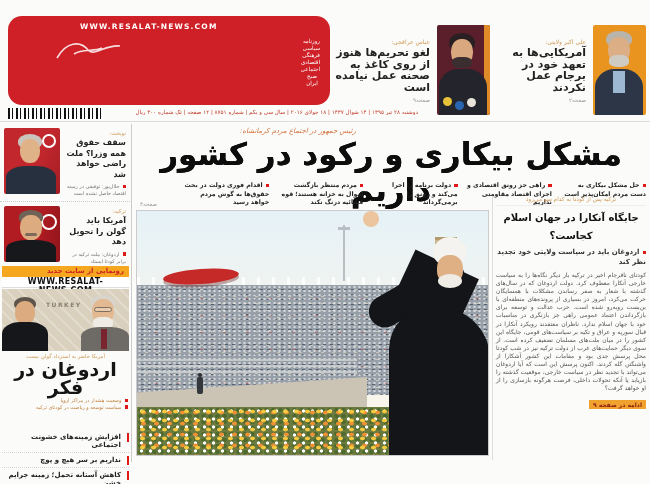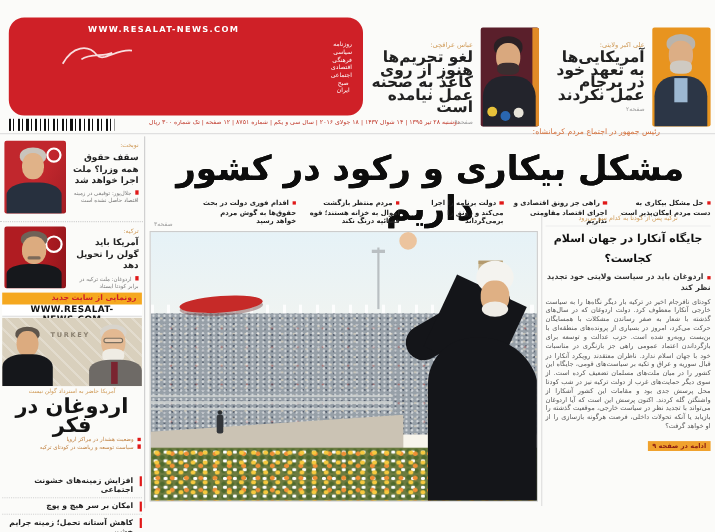--- a/index.html
+++ b/index.html
@@ -12,30 +12,30 @@
   .mh-url{position:absolute;top:6px;left:72px;color:#fff;font-size:7.5px;font-weight:bold;letter-spacing:1.2px;}
   .mh-tagline{position:absolute;top:22px;right:10px;width:62px;color:#fff;font-size:5.5px;line-height:7px;text-align:center;}
   .mh-name{position:absolute;bottom:-14px;left:18px;right:60px;color:#fff;font-size:58px;font-weight:bold;text-align:center;line-height:1;}
   .mh-flourish{position:absolute;top:22px;left:46px;}
   .barcode{left:8px;top:108px;width:96px;height:11px;background:repeating-linear-gradient(90deg,#111 0 2px,#fff 2px 4px,#111 4px 5px,#fff 5px 8px);}
   .dateline{left:118px;top:109px;width:300px;font-size:5.6px;color:#c0392b;text-align:right;white-space:nowrap;overflow:hidden;}
   .hr-top{left:0;top:121px;width:650px;height:1px;background:#ddd;}
   
   .topcard{top:24px;height:92px;}
   .tc-label{font-size:6px;color:#cf9a57;text-align:right;margin-bottom:2px;}
-  .tc-headline{font-size:14px;font-weight:bold;color:#222;text-align:right;line-height:11.5px;}
+  .tc-headline{font-size:11px;font-weight:bold;color:#222;text-align:right;line-height:11.5px;}
   .tc-page{font-size:5.5px;color:#999;margin-top:4px;text-align:right;}
   .tc-photo{position:absolute;top:1px;width:53px;height:90px;overflow:hidden;border-radius:2px;}
   .tc-text{position:absolute;top:14px;right:60px;left:0;}
   .photo-face{position:absolute;border-radius:46%;}
   .photo-hair{position:absolute;border-radius:50% 50% 40% 40%;}
   .photo-suit{position:absolute;border-radius:40% 40% 0 0;}
   .mic{position:absolute;border-radius:50%;width:9px;height:9px;}
   
-  .lead-kicker{left:240px;top:116px;width:360px;font-size:7px;color:#d4713c;text-align:right;}
+  .lead-kicker{left:240px;top:127px;width:360px;font-size:7px;color:#d4713c;text-align:left;font-style:italic;}
   .lead-headline{left:136px;top:136px;width:510px;font-size:31px;font-weight:900;color:#0d0d0d;text-align:center;letter-spacing:-.5px;text-shadow:0 0 .5px #000;}
   .lead-bullets{left:138px;top:181px;width:508px;display:flex;gap:9px;}
   .lead-bullet{flex:1;font-size:6.2px;font-weight:bold;color:#222;line-height:8.6px;text-align:right;}
   .bullet-sq{display:inline-block;width:3.5px;height:3.5px;background:#e01818;margin-left:3px;}
   .lead-page{left:140px;top:201px;font-size:5.5px;color:#999;}
   
   .photo{left:136px;top:210px;width:353px;height:246px;border:1px solid #ccc;overflow:hidden;background:linear-gradient(#e6f2f7,#f8f5ec 60%);}
   .ph-tower{left:298px;top:26px;width:22px;height:34px;background:#c9b58e;border-top:3px solid #b49a6d;}
   .ph-pole{left:206px;top:14px;width:2px;height:56px;background:#b9bfc2;}
   .ph-pole:before{content:"";position:absolute;left:-5px;top:2px;width:12px;height:3px;background:#b9bfc2;}
@@ -189,21 +189,21 @@
 
   <div class="abs sb-item" style="top:126px;height:76px;border-bottom:1px dotted #ccc;">
     <div class="sb-photo" style="height:66px;background:linear-gradient(120deg,#c1272d 55%,#a31d24);">
       <div class="flag-crescent" style="right:4px;top:6px;width:14px;height:14px;"></div>
       <div class="photo-hair" style="left:14px;top:6px;width:24px;height:15px;background:#c9c4bc;"></div>
       <div class="photo-face" style="left:16px;top:11px;width:20px;height:24px;background:#e0b288;"></div>
       <div class="photo-suit" style="left:2px;top:38px;width:50px;height:28px;background:#27303e;"></div>
     </div>
     <div class="sb-text">
       <div class="sb-label">نوبخت:</div>
-      <div class="sb-headline">سقف حقوق همه وزرا؟ ملت اجرا خواهد شد</div>
+      <div class="sb-headline">سقف حقوق همه وزرا؟ ملت راضی خواهد شد</div>
       <div class="sb-sub"><span class="bullet-sq"></span><span>جلال‌پور: توفیقی در زمینه اقتصاد حاصل نشده است</span></div>
     </div>
   </div>
 
   <div class="abs sb-item" style="top:204px;height:60px;">
     <div class="sb-photo" style="height:56px;background:linear-gradient(100deg,#b01c22 60%,#8f151b);">
       <div class="flag-crescent" style="right:3px;top:8px;width:16px;height:16px;"></div>
       <div class="photo-hair" style="left:15px;top:4px;width:24px;height:14px;background:#6f6257;"></div>
       <div class="photo-face" style="left:16px;top:9px;width:22px;height:25px;background:#dcab7f;"></div>
       <div style="position:absolute;left:21px;top:27px;width:12px;height:2.5px;background:#7c6a5a;border-radius:2px;"></div>
@@ -236,17 +236,17 @@
   <div class="abs gulen-headline">
     <span class="gh1">اردوغان در فکر</span><br>
   </div>
   <div class="abs gulen-bullets">
     <div><span class="bullet-sq"></span><span>وضعیت هشدار در مراکز اروپا</span></div>
     <div><span class="bullet-sq"></span><span>سیاست توسعه و ریاضت در کودتای ترکیه</span></div>
   </div>
 
   <div class="abs crime-list">
     <div class="crime-item"><span class="redbar"></span><span>افزایش زمینه‌های خشونت اجتماعی</span></div>
-    <div class="crime-item"><span class="redbar"></span><span>امکان بر سر هیچ و پوچ</span></div>
+    <div class="crime-item"><span class="redbar"></span><span>نداریم بر سر هیچ و پوچ</span></div>
     <div class="crime-item"><span class="redbar"></span><span>کاهش آستانه تحمل؛ زمینه جرایم خشن</span></div>
   </div>
 
 </div>
 
 </body></html>

